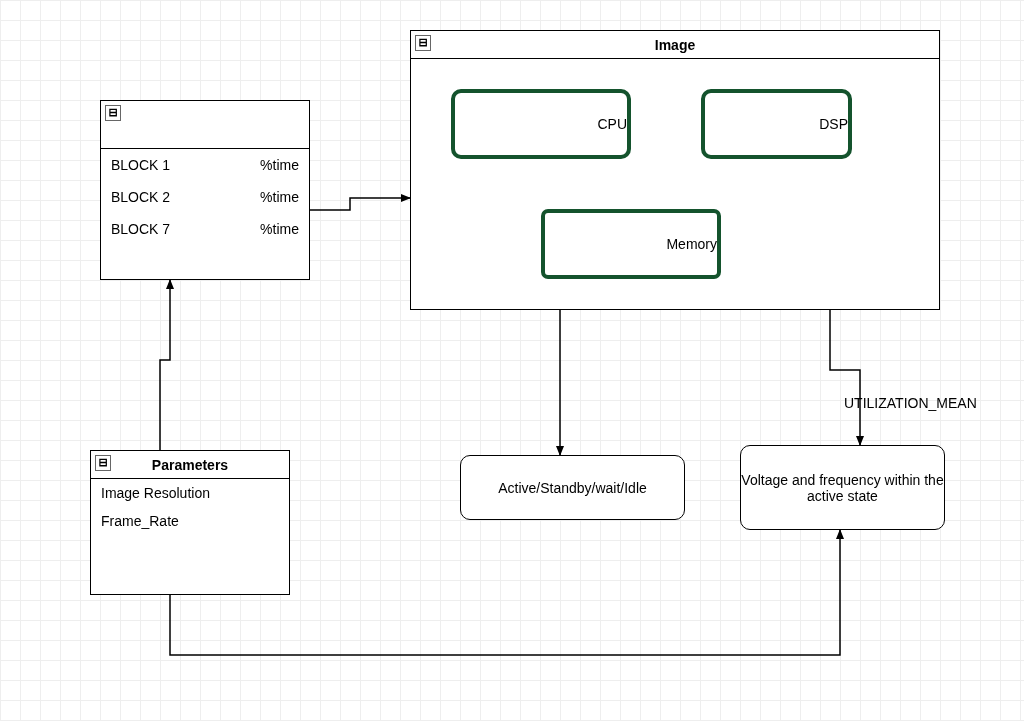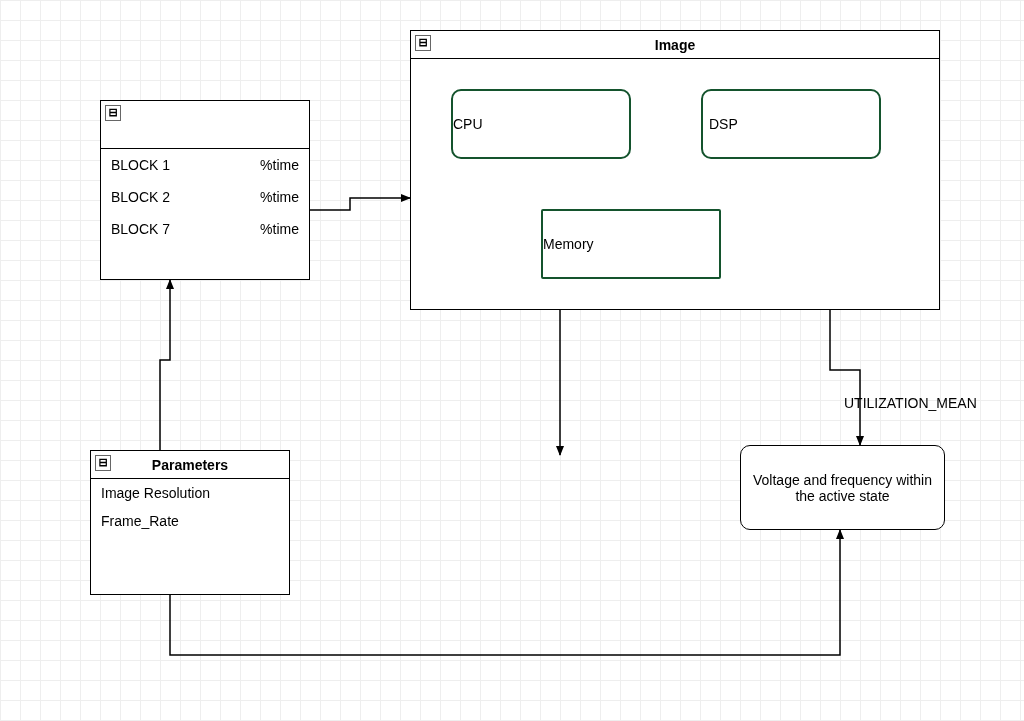--- a/index.html
+++ b/index.html
@@ -74,26 +74,26 @@
   .prow { padding: 6px 10px; }
   .sysbody {
     position: absolute;
     left: 0; right: 0;
     top: 28px;
     bottom: 0;
   }
   .childbox {
     position: absolute;
     background: #fff;
-    border: 2px solid #14532d;
+    border: 4px solid #14532d;
     border-radius: 10px;
     box-sizing: border-box;
     display: flex;
     align-items: center;
-    justify-content: flex-start;
+    justify-content: flex-end;
   }
   .label-float {
     position: absolute;
     font-size: 14px;
     background: transparent;
     white-space: nowrap;
   }
   svg.arrows {
     position: absolute;
     left: 0; top: 0;
@@ -130,42 +130,45 @@
 
   <div class="tablebox" style="left:410px; top:30px; width:530px; height:280px;">
     <div class="titlebar">
       <span class="collapse-btn">⊟</span>
       <span>Image</span>
     </div>
     <div class="sysbody">
       <div class="childbox" style="left:40px; top:30px; width:180px; height:70px;">
         <span>CPU</span>
       </div>
-      <div class="childbox" style="left:290px; top:30px; width:180px; height:70px;padding-left:6px;">
+      <div class="childbox" style="left:290px; top:30px; width:151px; height:70px;padding-left:6px;">
         <span>DSP</span>
       </div>
-      <div class="childbox" style="left:130px; top:150px; width:180px; height:70px; border-radius:2px;">
+      <div class="childbox" style="left:130px; top:150px; width:180px; height:70px; border-radius:7px;">
         <span>Memory</span>
       </div>
     </div>
   </div>
 
   <div class="tablebox" style="left:90px; top:450px; width:200px; height:145px;">
     <div class="titlebar">
       <span class="collapse-btn">⊟</span>
       <span>Parameters</span>
     </div>
     <div class="rows">
       <div class="prow">Image Resolution</div>
       <div class="prow">Frame_Rate</div>
     </div>
   </div>
 
+  <div class="rbox centered" style="left:460px; top:455px; width:225px; height:65px;">
+    <span>Active/Standby/wait/Idle</span>
+  </div>
 
-  <div class="rbox centered" style="left:740px; top:445px; width:205px; height:85px; padding:12px;">
+  <div class="rbox centered" style="left:740px; top:445px; width:205px; height:85px; padding:0;">
     <span>Voltage and frequency within the active state</span>
   </div>
 
   <div class="label-float" style="left:800px; top:395px;margin-left:44px;">UTILIZATION_MEAN</div>
 
   <svg class="arrows">
     <defs>
       <marker id="arrowhead" markerWidth="10" markerHeight="8" refX="9" refY="4" orient="auto" markerUnits="userSpaceOnUse">
         <path d="M0,0 L10,4 L0,8 Z" fill="#000"></path>
       </marker>

